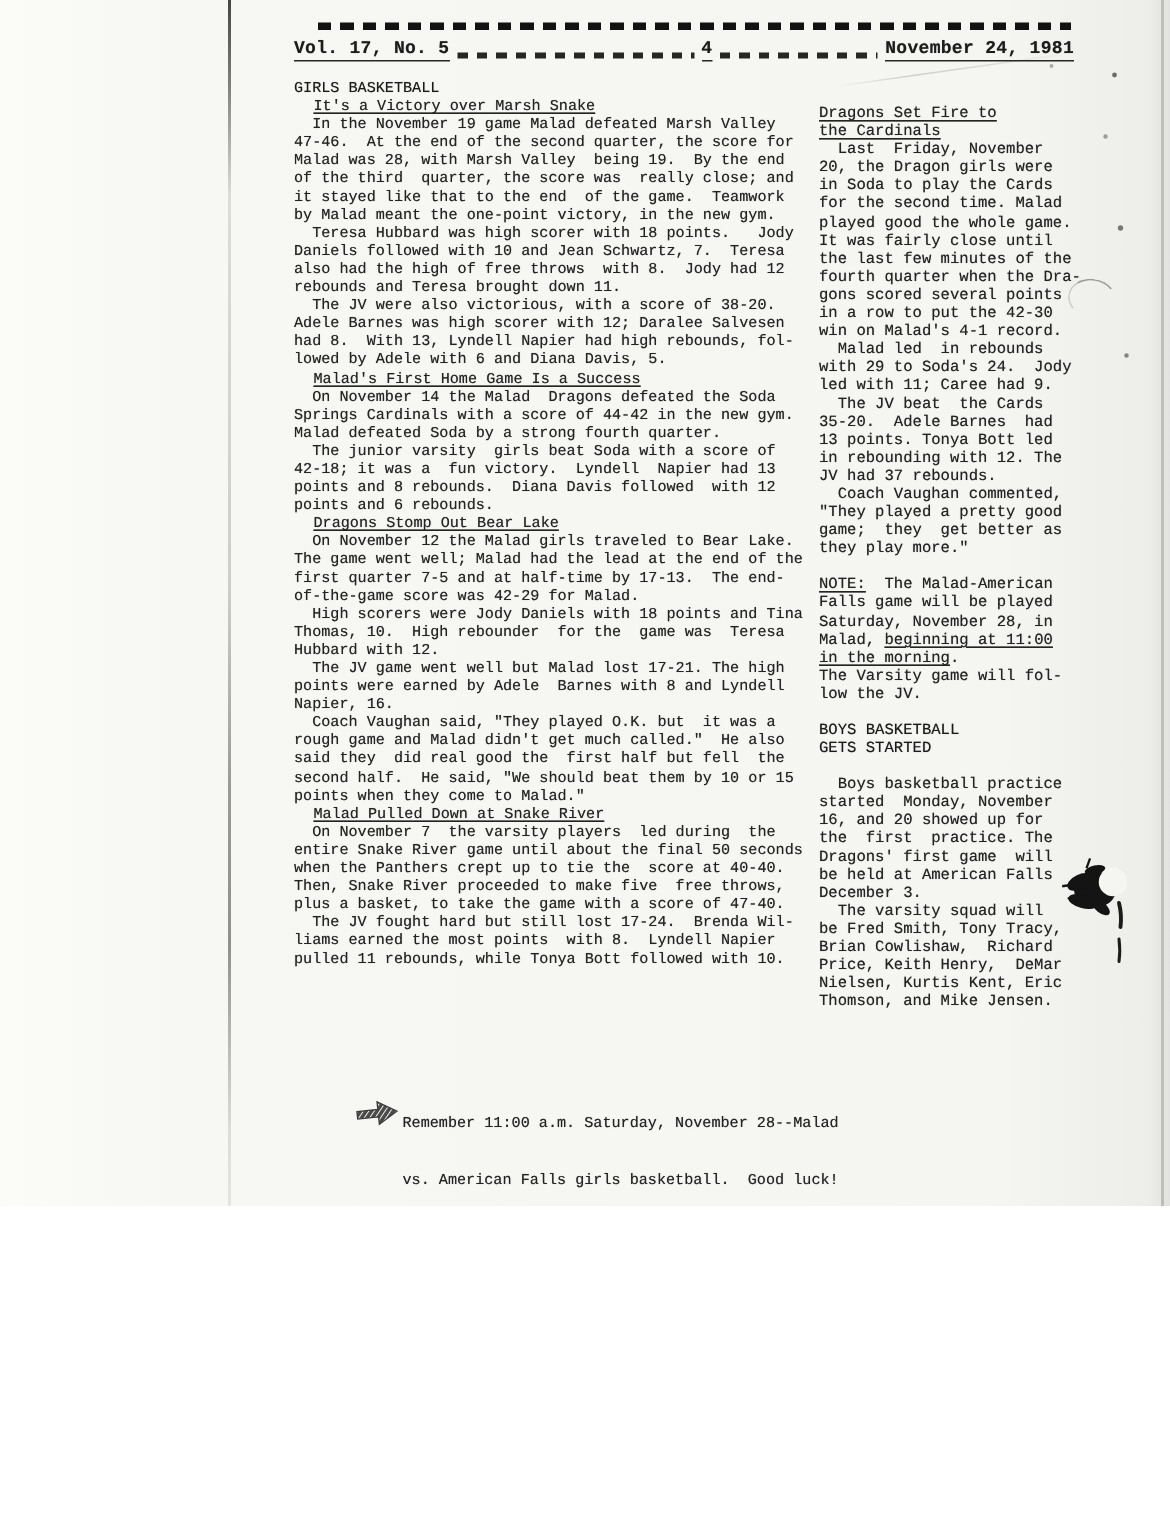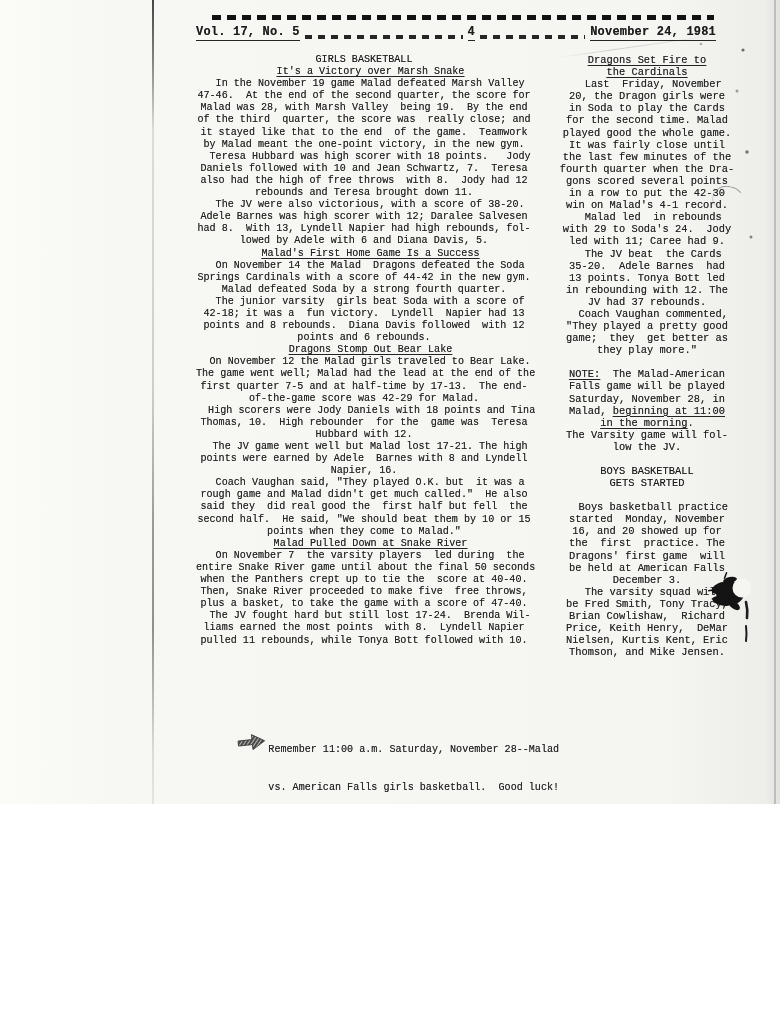--- a/index.html
+++ b/index.html
@@ -27,23 +27,23 @@
   
   .top-dashes{position:absolute;left:212px;top:15px;width:502px;height:5px;
     background:repeating-linear-gradient(90deg,#121212 0 9px,transparent 9px 15px);}
   .header-row{position:absolute;left:196px;top:25px;width:520px;display:flex;align-items:flex-end;
     font-size:12px;font-weight:bold;letter-spacing:.2px;color:#1c1c1c;white-space:pre;}
   .hdr{border-bottom:1.5px solid #262626;padding-bottom:1px;}
   .hdr-dash{height:4px;margin:0 5px 2px;background:repeating-linear-gradient(90deg,#262626 0 7px,transparent 7px 13px);}
   .f1{flex:1.5;}
   .f2{flex:1;}
   
-  .col{position:absolute;top:54px;white-space:pre;text-align:center;}
+  .col{position:absolute;top:54px;white-space:pre;}
   .col-left{left:196px;width:336px;font-size:10.1px;line-height:12.1px;}
-  .col-right{left:546px;width:202px;font-size:10.4px;line-height:12.1px;}
+  .col-right{left:546px;width:202px;font-size:10.4px;line-height:12.1px;margin-top:16px;}
   .block{white-space:pre;}
   .heading{color:#1b1b1b;}
   .subheading.ind{padding-left:13px;}
   .u{text-decoration:underline;text-underline-offset:2px;text-decoration-thickness:1px;}
   .spacer{height:12px;}
   
   .reminder{position:absolute;left:201px;top:719px;display:flex;align-items:flex-start;gap:1px;
     font-size:10.1px;line-height:12.6px;white-space:pre;}
   .reminder .icon-wrap{margin-top:2px;transform:rotate(-6deg);}
 </style>

